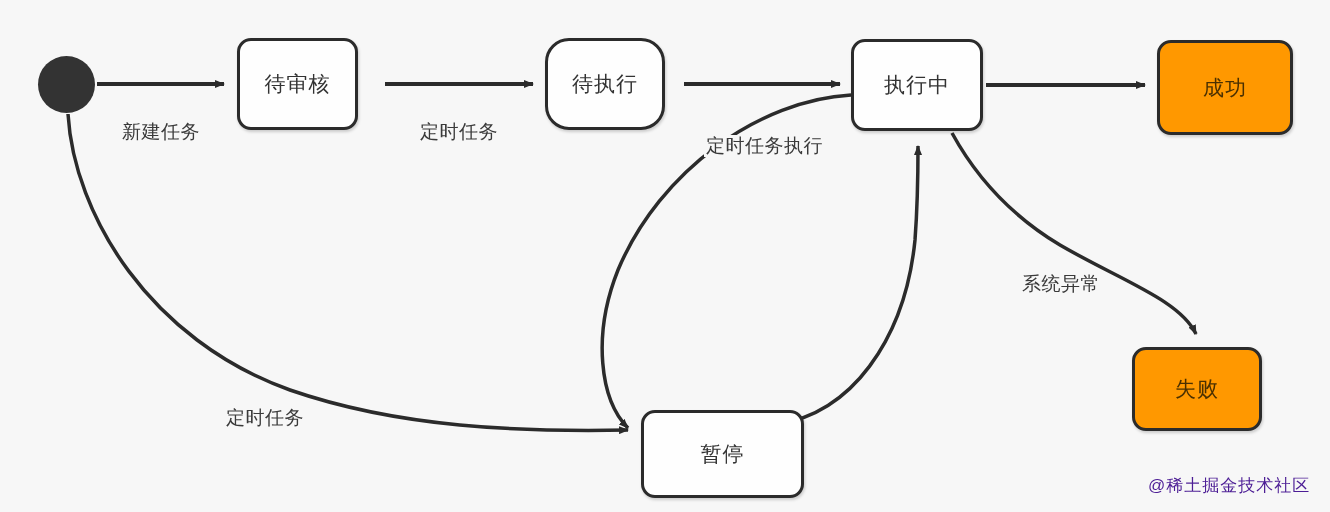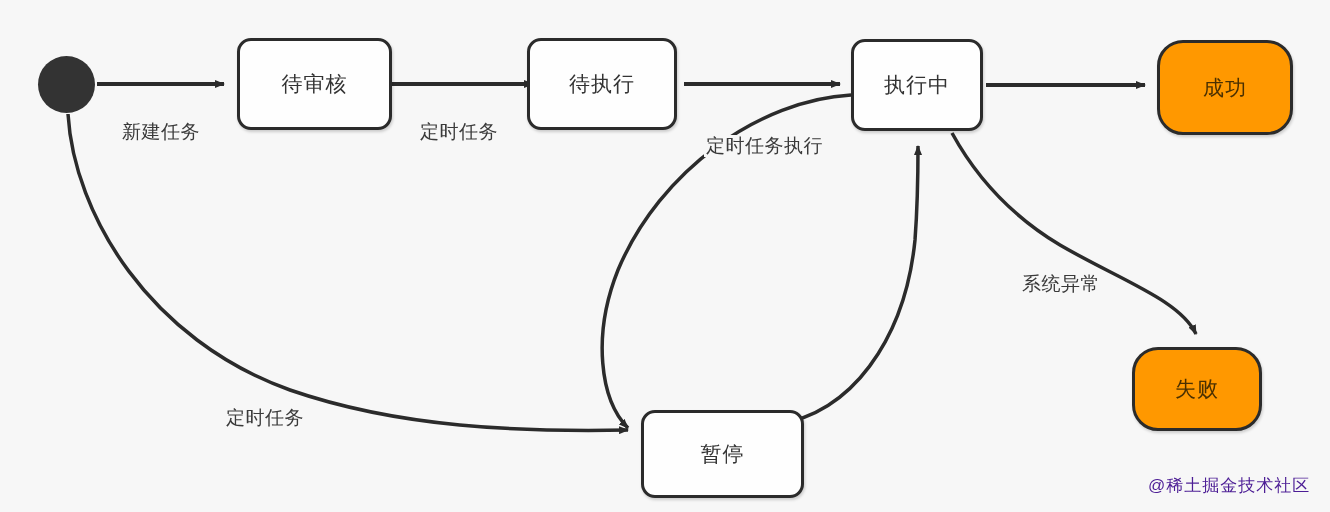--- a/index.html
+++ b/index.html
@@ -33,21 +33,20 @@
     justify-content: center;
     color: #333333;
     font-size: 21px;
     letter-spacing: 1px;
     box-shadow: 1px 2px 3px rgba(0,0,0,0.18);
   }
   .node-box.terminal {
     background: #ff9800;
     color: #4a3000;
     border-color: #2b2b2b;
-    border-radius: 26px;
   }
   .start-dot {
     position: absolute;
     width: 57px;
     height: 57px;
     border-radius: 50%;
     background: #333333;
   }
   .edge-label {
     position: absolute;
@@ -92,25 +91,25 @@
 
     <path d="M851,95 C760,100 660,170 618,270 C592,335 600,400 628,428" fill="none" stroke="#2b2b2b" stroke-width="3.5" marker-end="url(#arrowhead)"></path>
 
     <path d="M777,424 C850,415 905,340 915,240 C918,200 918,170 918,146" fill="none" stroke="#2b2b2b" stroke-width="3.5" marker-end="url(#arrowhead)"></path>
 
     <path d="M952,133 C975,175 1010,215 1060,245 C1120,280 1180,300 1196,334" fill="none" stroke="#2b2b2b" stroke-width="3.5" marker-end="url(#arrowhead)"></path>
   </svg>
 
   <div class="start-dot" style="left:38px; top:56px;"></div>
 
-  <div class="node-box" style="left:237px; top:38px; width:155px; height:92px;">
+  <div class="node-box" style="left:237px; top:38px; width:121px; height:92px;">
     <span>待审核</span>
   </div>
 
-  <div class="node-box" style="left:527px; top:38px; width:150px; height:92px;">
+  <div class="node-box" style="left:545px; top:38px; width:120px; height:92px;border-radius:24px;">
     <span>待执行</span>
   </div>
 
   <div class="node-box" style="left:851px; top:39px; width:132px; height:92px;">
     <span>执行中</span>
   </div>
 
   <div class="node-box terminal" style="left:1157px; top:40px; width:136px; height:95px;">
     <span>成功</span>
   </div>

